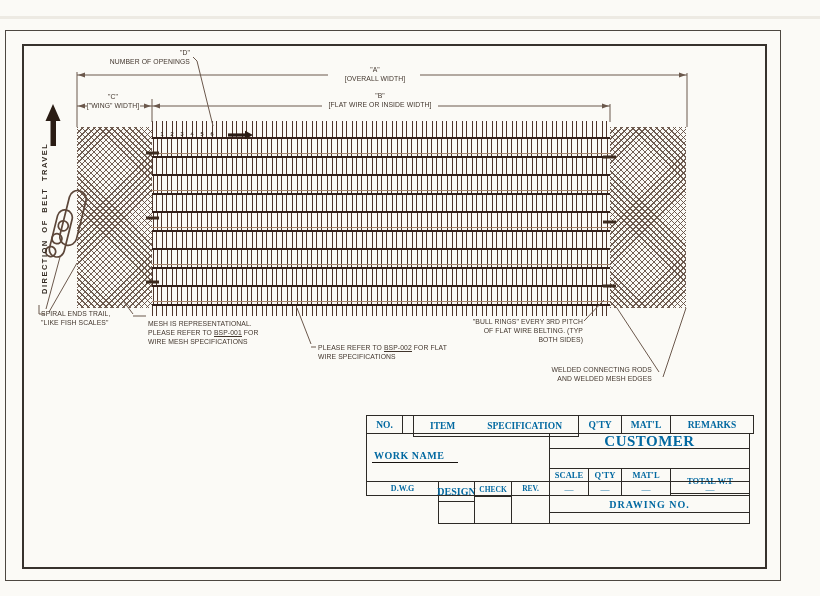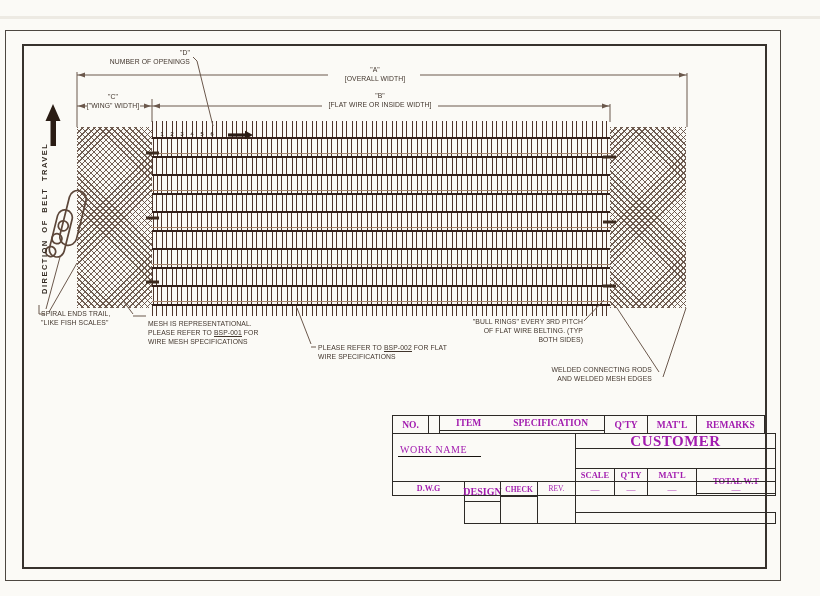--- a/index.html
+++ b/index.html
@@ -41,43 +41,43 @@
   #note-spiral{left:41px;top:310px;width:95px}
   #note-mesh{left:148px;top:320px;width:120px}
   #note-flatwire{left:318px;top:344px;width:145px}
   #note-bullrings{left:462px;top:318px;width:121px;text-align:right}
   #note-welded{left:531px;top:366px;width:121px;text-align:right}
   #dir-label{left:40px;top:144px;width:16px;height:150px;writing-mode:vertical-rl;
       transform:rotate(180deg);font-size:7.5px;font-weight:bold;letter-spacing:1.5px;
       word-spacing:3px;color:#332a22;white-space:nowrap}
 
   
-  #title-block{left:392px;top:415px;width:384px;height:155px;font-family:"Liberation Serif",serif;color:#a21caf}
+  #title-block{left:366px;top:415px;width:384px;height:155px;font-family:"Liberation Serif",serif;color:#0369a1}
   .tcell{position:absolute;border:1px solid #2d2a26;box-sizing:border-box;display:flex;
          align-items:center;justify-content:center;text-align:center;background:transparent}
   .tb-no{left:0;top:0;width:37px;height:19px;font-size:9.5px;font-weight:bold}
   .tb-gap{left:36px;top:0;width:12px;height:19px}
-  .tb-itemspec{left:47px;top:0;width:166px;height:16px;font-size:9.5px;font-weight:bold;justify-content:space-around}
+  .tb-itemspec{left:47px;top:0;width:166px;height:22px;font-size:9.5px;font-weight:bold;justify-content:space-around}
   .tb-qty{left:212px;top:0;width:44px;height:19px;font-size:9.5px;font-weight:bold}
   .tb-matl{left:255px;top:0;width:50px;height:19px;font-size:9.5px;font-weight:bold}
-  .tb-remarks{left:304px;top:0;width:69px;height:19px;font-size:9.5px;font-weight:bold}
+  .tb-remarks{left:304px;top:0;width:84px;height:19px;font-size:9.5px;font-weight:bold}
   .tb-workname{left:0;top:18px;width:184px;height:49px;flex-direction:column;align-items:stretch;justify-content:flex-start}
-  .wn-label{font-size:10px;font-weight:normal;margin:10px 0 0 5px;align-self:flex-start;
+  .wn-label{font-size:10px;font-weight:bold;margin:16px 0 0 5px;align-self:flex-start;
             border-bottom:1px solid #17130f;padding:0 14px 1px 2px;letter-spacing:.5px}
   .wn-value{font-size:14.5px;letter-spacing:3px;margin-top:3px;text-align:center}
   .tb-customer{left:183px;top:18px;width:201px;height:16px;font-size:15px;font-weight:bold;letter-spacing:.5px}
   .tb-custblank{left:183px;top:33px;width:201px;height:21px}
   .tb-scale{left:183px;top:53px;width:40px;height:14px;font-size:8.5px;font-weight:bold}
   .tb-qty2{left:222px;top:53px;width:34px;height:14px;font-size:8.5px;font-weight:bold}
   .tb-matl2{left:255px;top:53px;width:50px;height:14px;font-size:8.5px;font-weight:bold}
   .tb-total{left:304px;top:53px;width:80px;height:26px;font-size:8.5px;font-weight:bold}
   .tb-dwg{left:0;top:66px;width:73px;height:15px;font-size:8px;font-weight:bold}
   .tb-design{left:72px;top:66px;width:37px;height:21px;font-size:10px;font-weight:bold}
   .tb-check{left:108px;top:66px;width:38px;height:16px;font-size:7.5px;font-weight:bold}
-  .tb-rev{left:145px;top:66px;width:39px;height:15px;font-size:7.5px;font-weight:normal}
+  .tb-rev{left:145px;top:66px;width:39px;height:15px;font-size:7.5px;font-weight:bold}
   .tb-sv{left:183px;top:66px;width:40px;height:15px;font-size:9px}
   .tb-qv{left:222px;top:66px;width:34px;height:15px;font-size:9px}
   .tb-mv{left:255px;top:66px;width:50px;height:15px;font-size:9px}
   .tb-tv{left:304px;top:66px;width:80px;height:15px;font-size:9px}
   .tb-shen{left:0;top:80px;width:73px;height:29px;font-size:12.5px;letter-spacing:2px}
   .tb-e1{left:72px;top:80px;width:37px;height:29px}
   .tb-e2{left:108px;top:80px;width:38px;height:29px}
   .tb-e3{left:145px;top:80px;width:39px;height:29px}
   .tb-drawno{left:183px;top:80px;width:201px;height:18px;font-size:10px;font-weight:bold;letter-spacing:1px}
   .tb-drawblank{left:183px;top:97px;width:201px;height:12px}
@@ -230,16 +230,17 @@
     <div class="tcell tb-check">CHECK</div>
     <div class="tcell tb-rev">REV.</div>
     <div class="tcell tb-sv">—</div>
     <div class="tcell tb-qv">—</div>
     <div class="tcell tb-mv">—</div>
     <div class="tcell tb-tv">—</div>
 
     <div class="tcell tb-e1"></div>
     <div class="tcell tb-e2"></div>
     <div class="tcell tb-e3"></div>
+    <div class="tcell tb-drawno">DRAWING NO.</div>
     <div class="tcell tb-drawblank"></div>
 
   </div>
 </div>
 
 </body></html>

